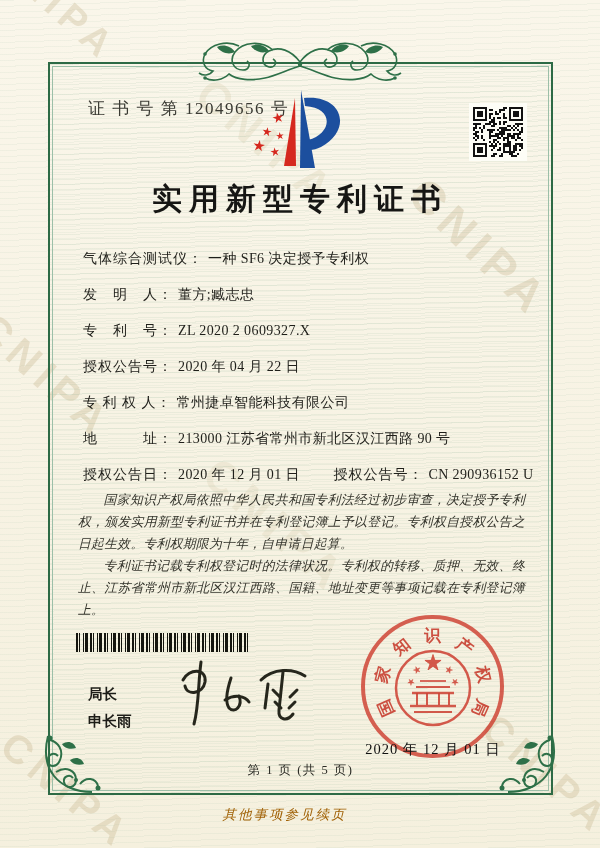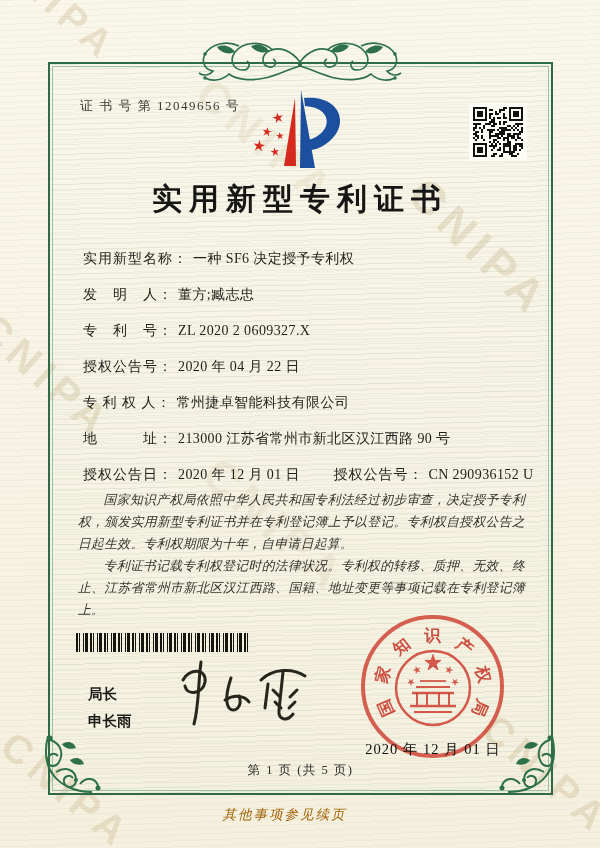--- a/index.html
+++ b/index.html
@@ -16,21 +16,21 @@
     font-weight:700;letter-spacing:7px;color:rgba(197,178,137,0.32);
     white-space:nowrap;pointer-events:none;user-select:none;
   }
   .frame{
     position:absolute;left:48px;top:62px;width:505px;height:733px;
     box-sizing:border-box;border:2.5px solid #2d6a45;
     background:repeating-linear-gradient(179deg, rgba(140,180,150,0.13) 0 1px, rgba(0,0,0,0) 1px 5px);
   }
   .frame::after{content:"";position:absolute;inset:2px;border:1px solid #9cbfa8;}
   .ornament{position:absolute;}
-  .cert-no{position:absolute;left:80px;top:97px;font-size:13px;letter-spacing:1.5px;color:#3a3a33;}
+  .cert-no{position:absolute;left:88px;top:97px;font-size:17px;letter-spacing:1.5px;color:#3a3a33;}
   .logo{position:absolute;left:247px;top:88px;width:104px;height:86px;}
   .qr{position:absolute;left:469px;top:103px;width:58px;height:58px;background:#fdfdf6;}
   .title{position:absolute;left:0;top:179px;width:600px;margin:0;text-align:center;
     font-size:30px;font-weight:700;letter-spacing:7px;color:#161614;}
   .fields{position:absolute;left:83px;top:250px;width:445px;font-size:14px;}
   .frow{height:21px;margin-bottom:15px;white-space:nowrap;}
   .flabel{letter-spacing:1px;color:#1f1f1a;}
   .fvalue{margin-left:5px;letter-spacing:0.4px;color:#1f1f1a;}
   .pair2{margin-left:30px;}
   .paras{position:absolute;left:78px;top:489px;width:447px;font-size:12.8px;font-style:italic;
@@ -346,21 +346,21 @@
       <rect x="16" y="26" width="1" height="1" fill="#111"></rect>
       <rect x="21" y="26" width="1" height="1" fill="#111"></rect>
       <rect x="22" y="26" width="1" height="1" fill="#111"></rect>
       <rect x="23" y="26" width="1" height="1" fill="#111"></rect>
     </svg>
 
   <h1 class="title">实用新型专利证书</h1>
 
   <div class="fields">
     <div class="frow">
-      <span class="flabel">实用新型名称：</span><span class="fvalue">一种 SF6 决定授予专利权</span>
+      <span class="flabel">气体综合测试仪：</span><span class="fvalue">一种 SF6 决定授予专利权</span>
     </div>
     <div class="frow">
       <span class="flabel">发　明　人：</span><span class="fvalue">董方;臧志忠</span>
     </div>
     <div class="frow">
       <span class="flabel">专　利　号：</span><span class="fvalue">ZL 2020 2 0609327.X</span>
     </div>
     <div class="frow">
       <span class="flabel">授权公告号：</span><span class="fvalue">2020 年 04 月 22 日</span>
     </div>

